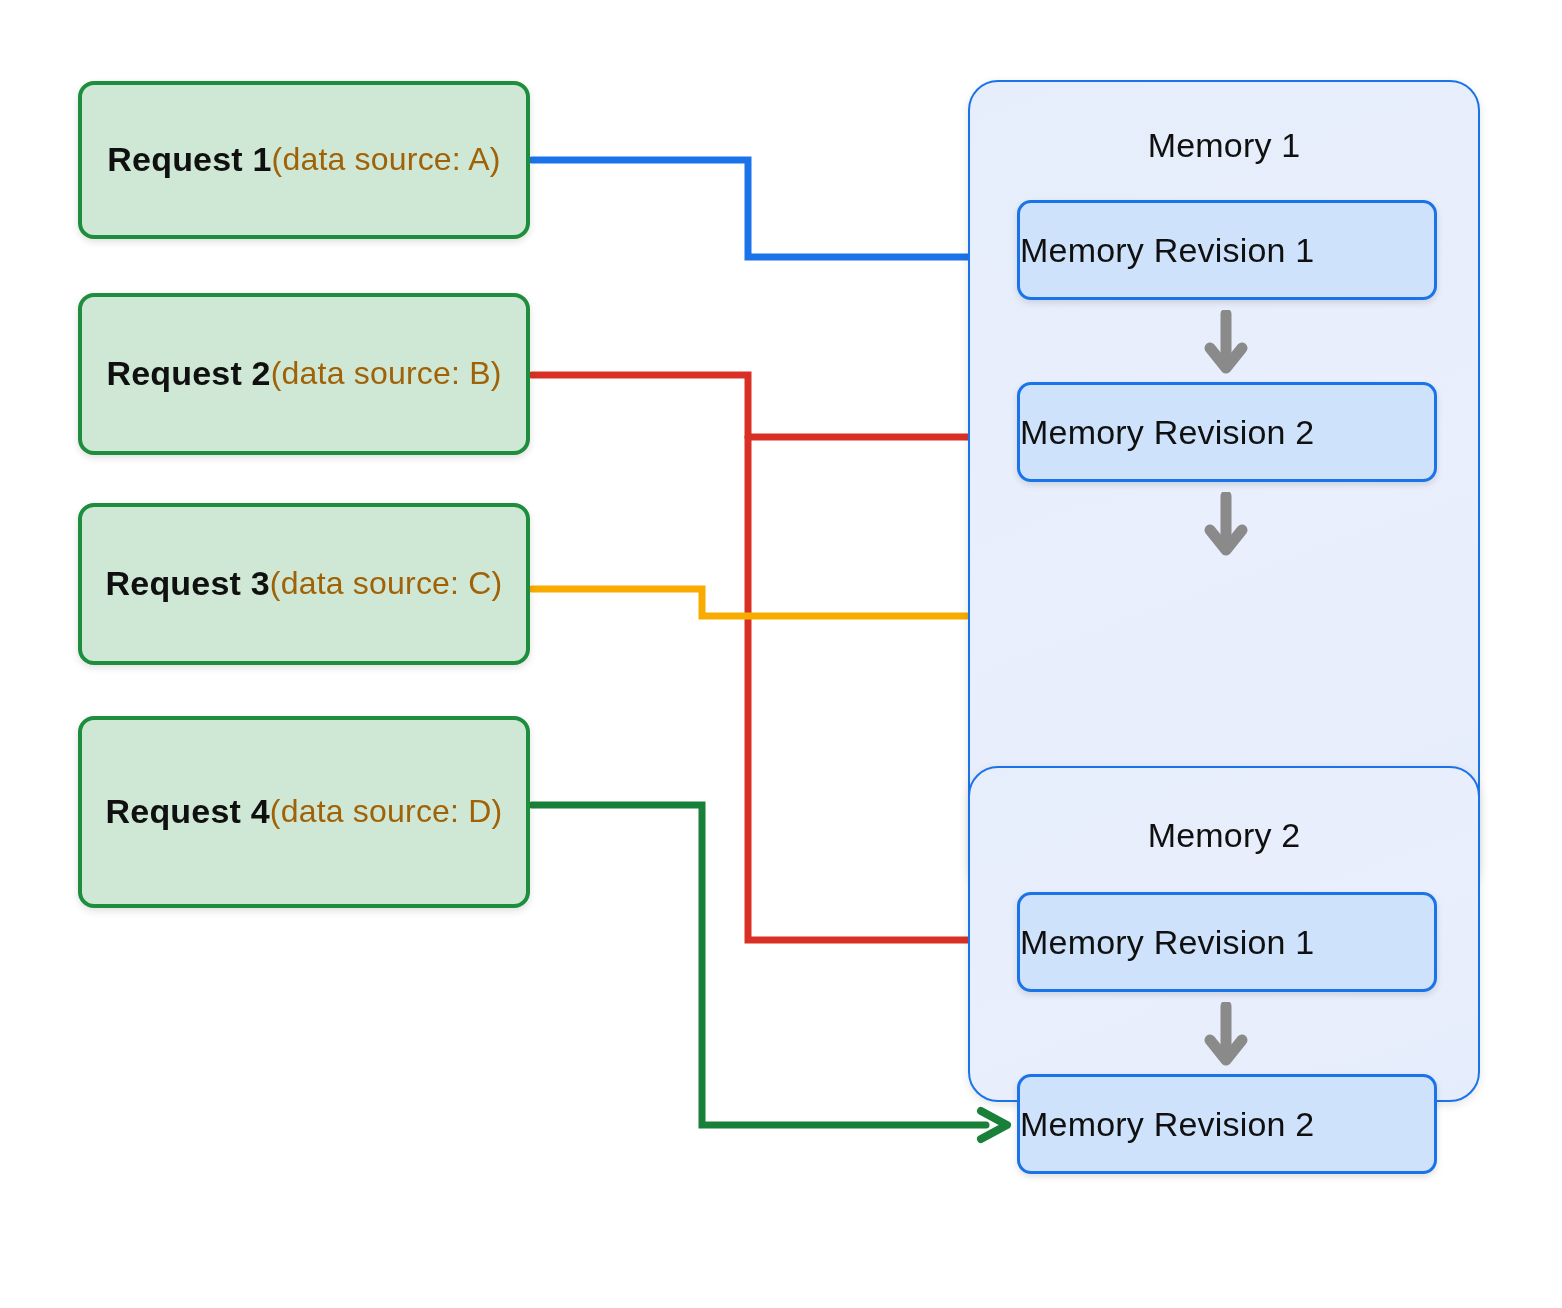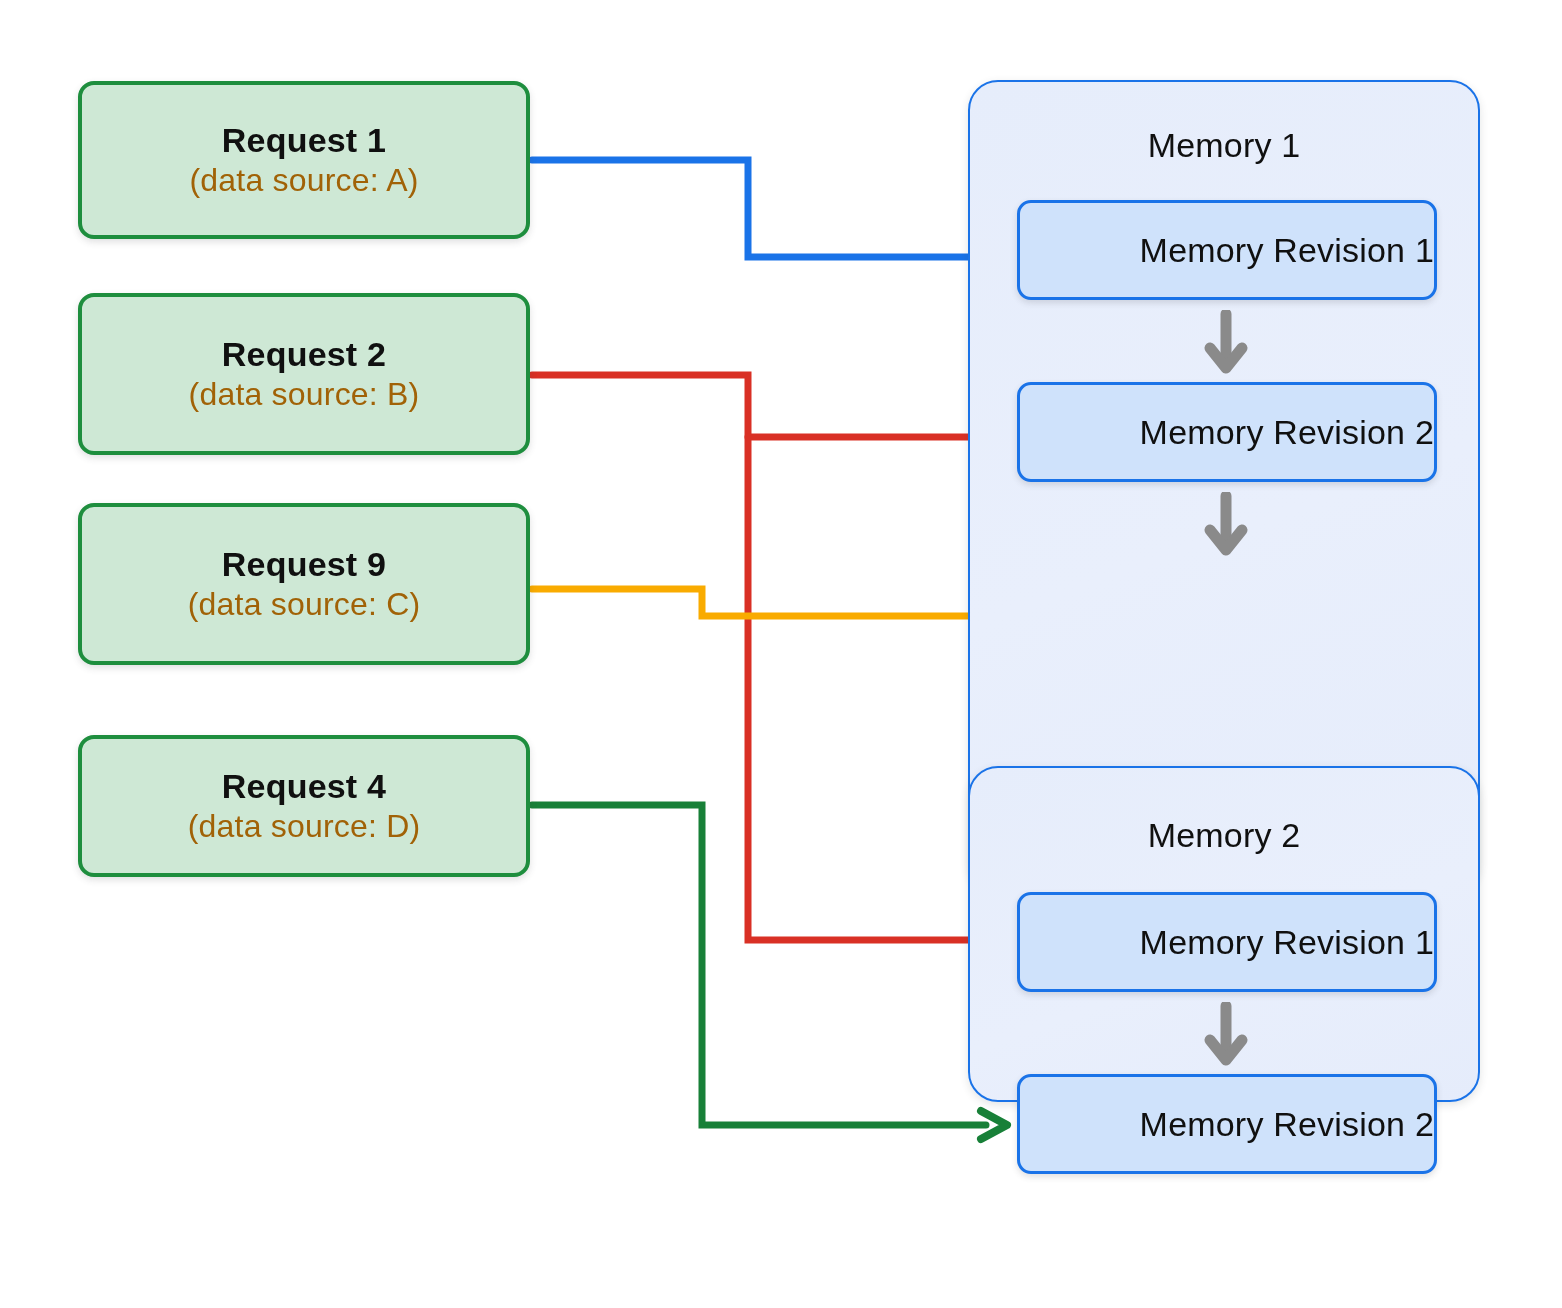--- a/index.html
+++ b/index.html
@@ -30,21 +30,21 @@
   }
 
   
   .request-box {
     position: absolute;
     box-sizing: border-box;
     background: #cee8d5;
     border: 4px solid #1e8e3e;
     border-radius: 16px;
     display: flex;
-    flex-direction: column;
+    flex-direction: row;
     align-items: center;
     justify-content: center;
     box-shadow: 0 3px 7px rgba(60,64,67,0.16);
   }
   .request-title {
     font-size: 34px;
     font-weight: 600;
     color: #101010;
     line-height: 1.22;
     letter-spacing: 0.2px;
@@ -77,21 +77,21 @@
     letter-spacing: 0.2px;
   }
   .revision-box {
     position: absolute;
     box-sizing: border-box;
     background: #cfe2fb;
     border: 3px solid #1a73e8;
     border-radius: 14px;
     display: flex;
     align-items: center;
-    justify-content: flex-end;
+    justify-content: flex-start;
     box-shadow: 0 3px 6px rgba(60,64,67,0.16);
   }
   .revision-label {
     font-size: 34px;
     font-weight: 400;
     color: #101010;
     letter-spacing: 0.2px;
     white-space: nowrap;
   }
 
@@ -136,25 +136,25 @@
     <div class="request-title">Request 1</div>
     <div class="request-sub">(data source: A)</div>
   </div>
 
   <div class="request-box" style="left:78px; top:293px; width:452px; height:162px;">
     <div class="request-title">Request 2</div>
     <div class="request-sub">(data source: B)</div>
   </div>
 
   <div class="request-box" style="left:78px; top:503px; width:452px; height:162px;">
-    <div class="request-title">Request 9</div>
+    <div class="request-title">Request 3</div>
     <div class="request-sub">(data source: C)</div>
   </div>
 
-  <div class="request-box" style="left:78px; top:716px; width:452px; height:142px;margin-top:19px;">
+  <div class="request-box" style="left:78px; top:716px; width:452px; height:192px;">
     <div class="request-title">Request 4</div>
     <div class="request-sub">(data source: D)</div>
   </div>
 
   <div class="memory-panel" style="left:968px; top:80px; width:512px; height:812px;">
 
     <div class="memory-title" style="top:44px;">Memory 1</div>
 
     <div class="revision-box" style="left:47px; top:118px; width:420px; height:100px;">
       <span class="revision-label">Memory Revision 1</span>

